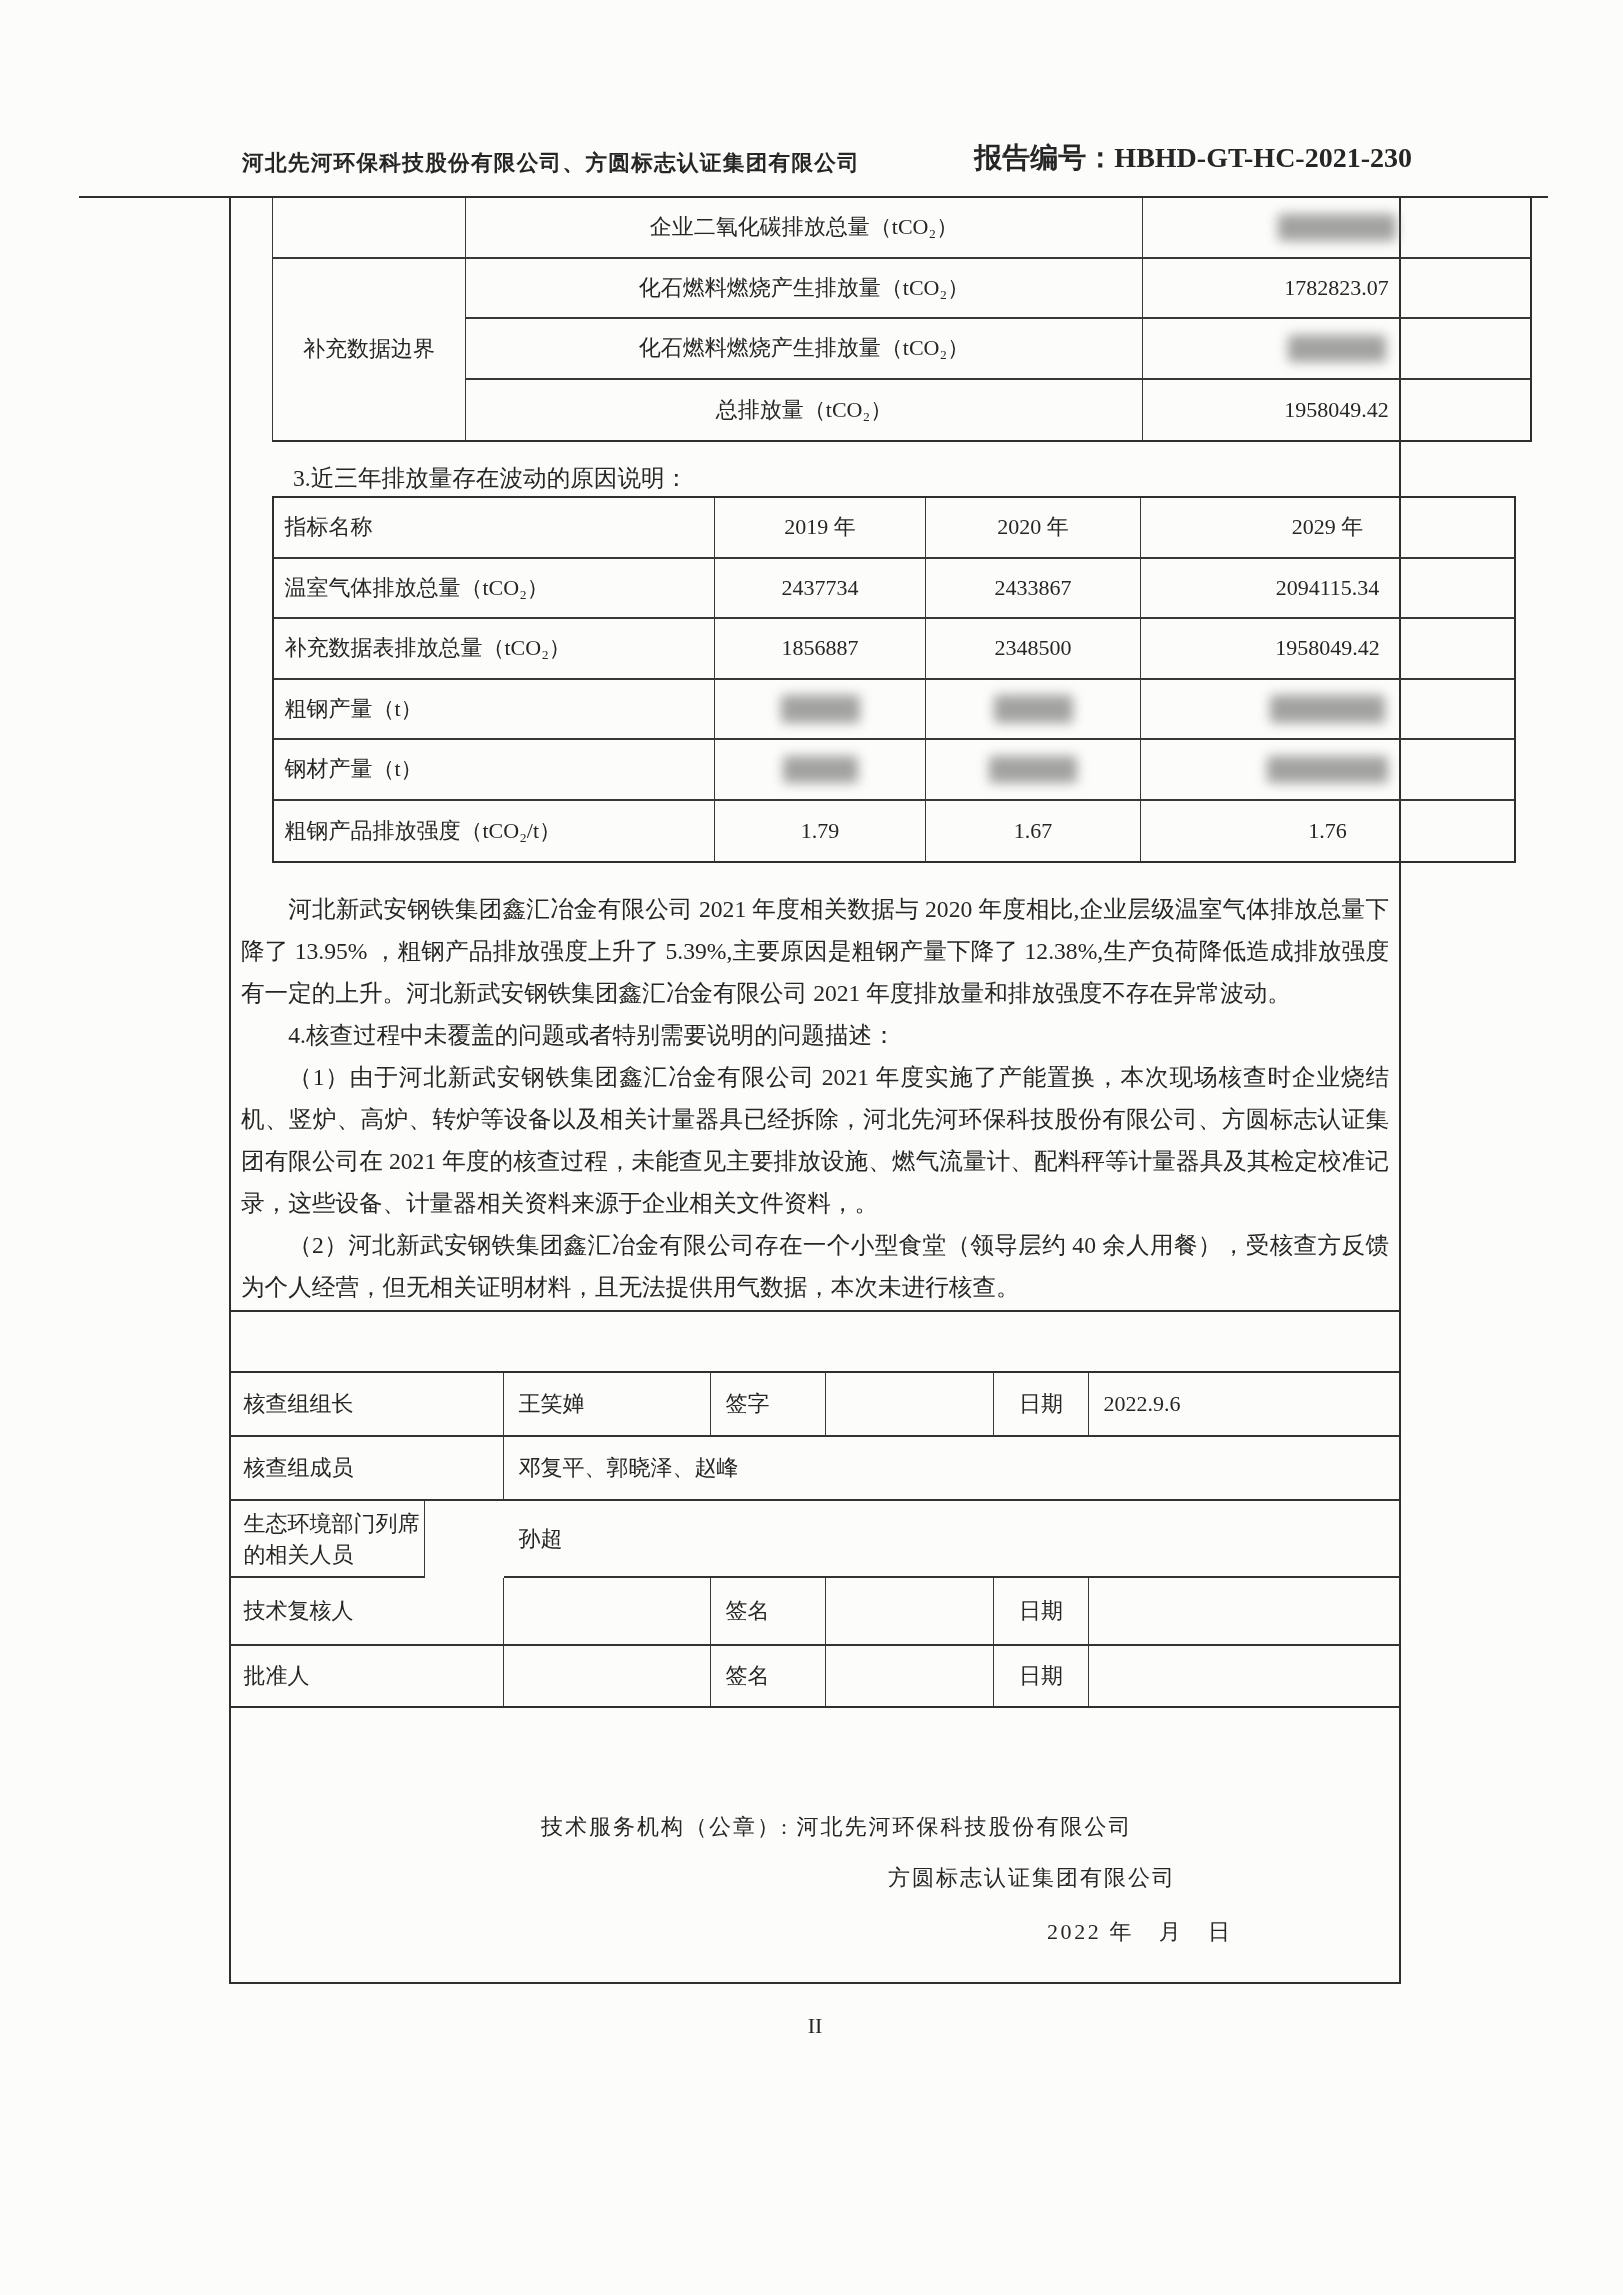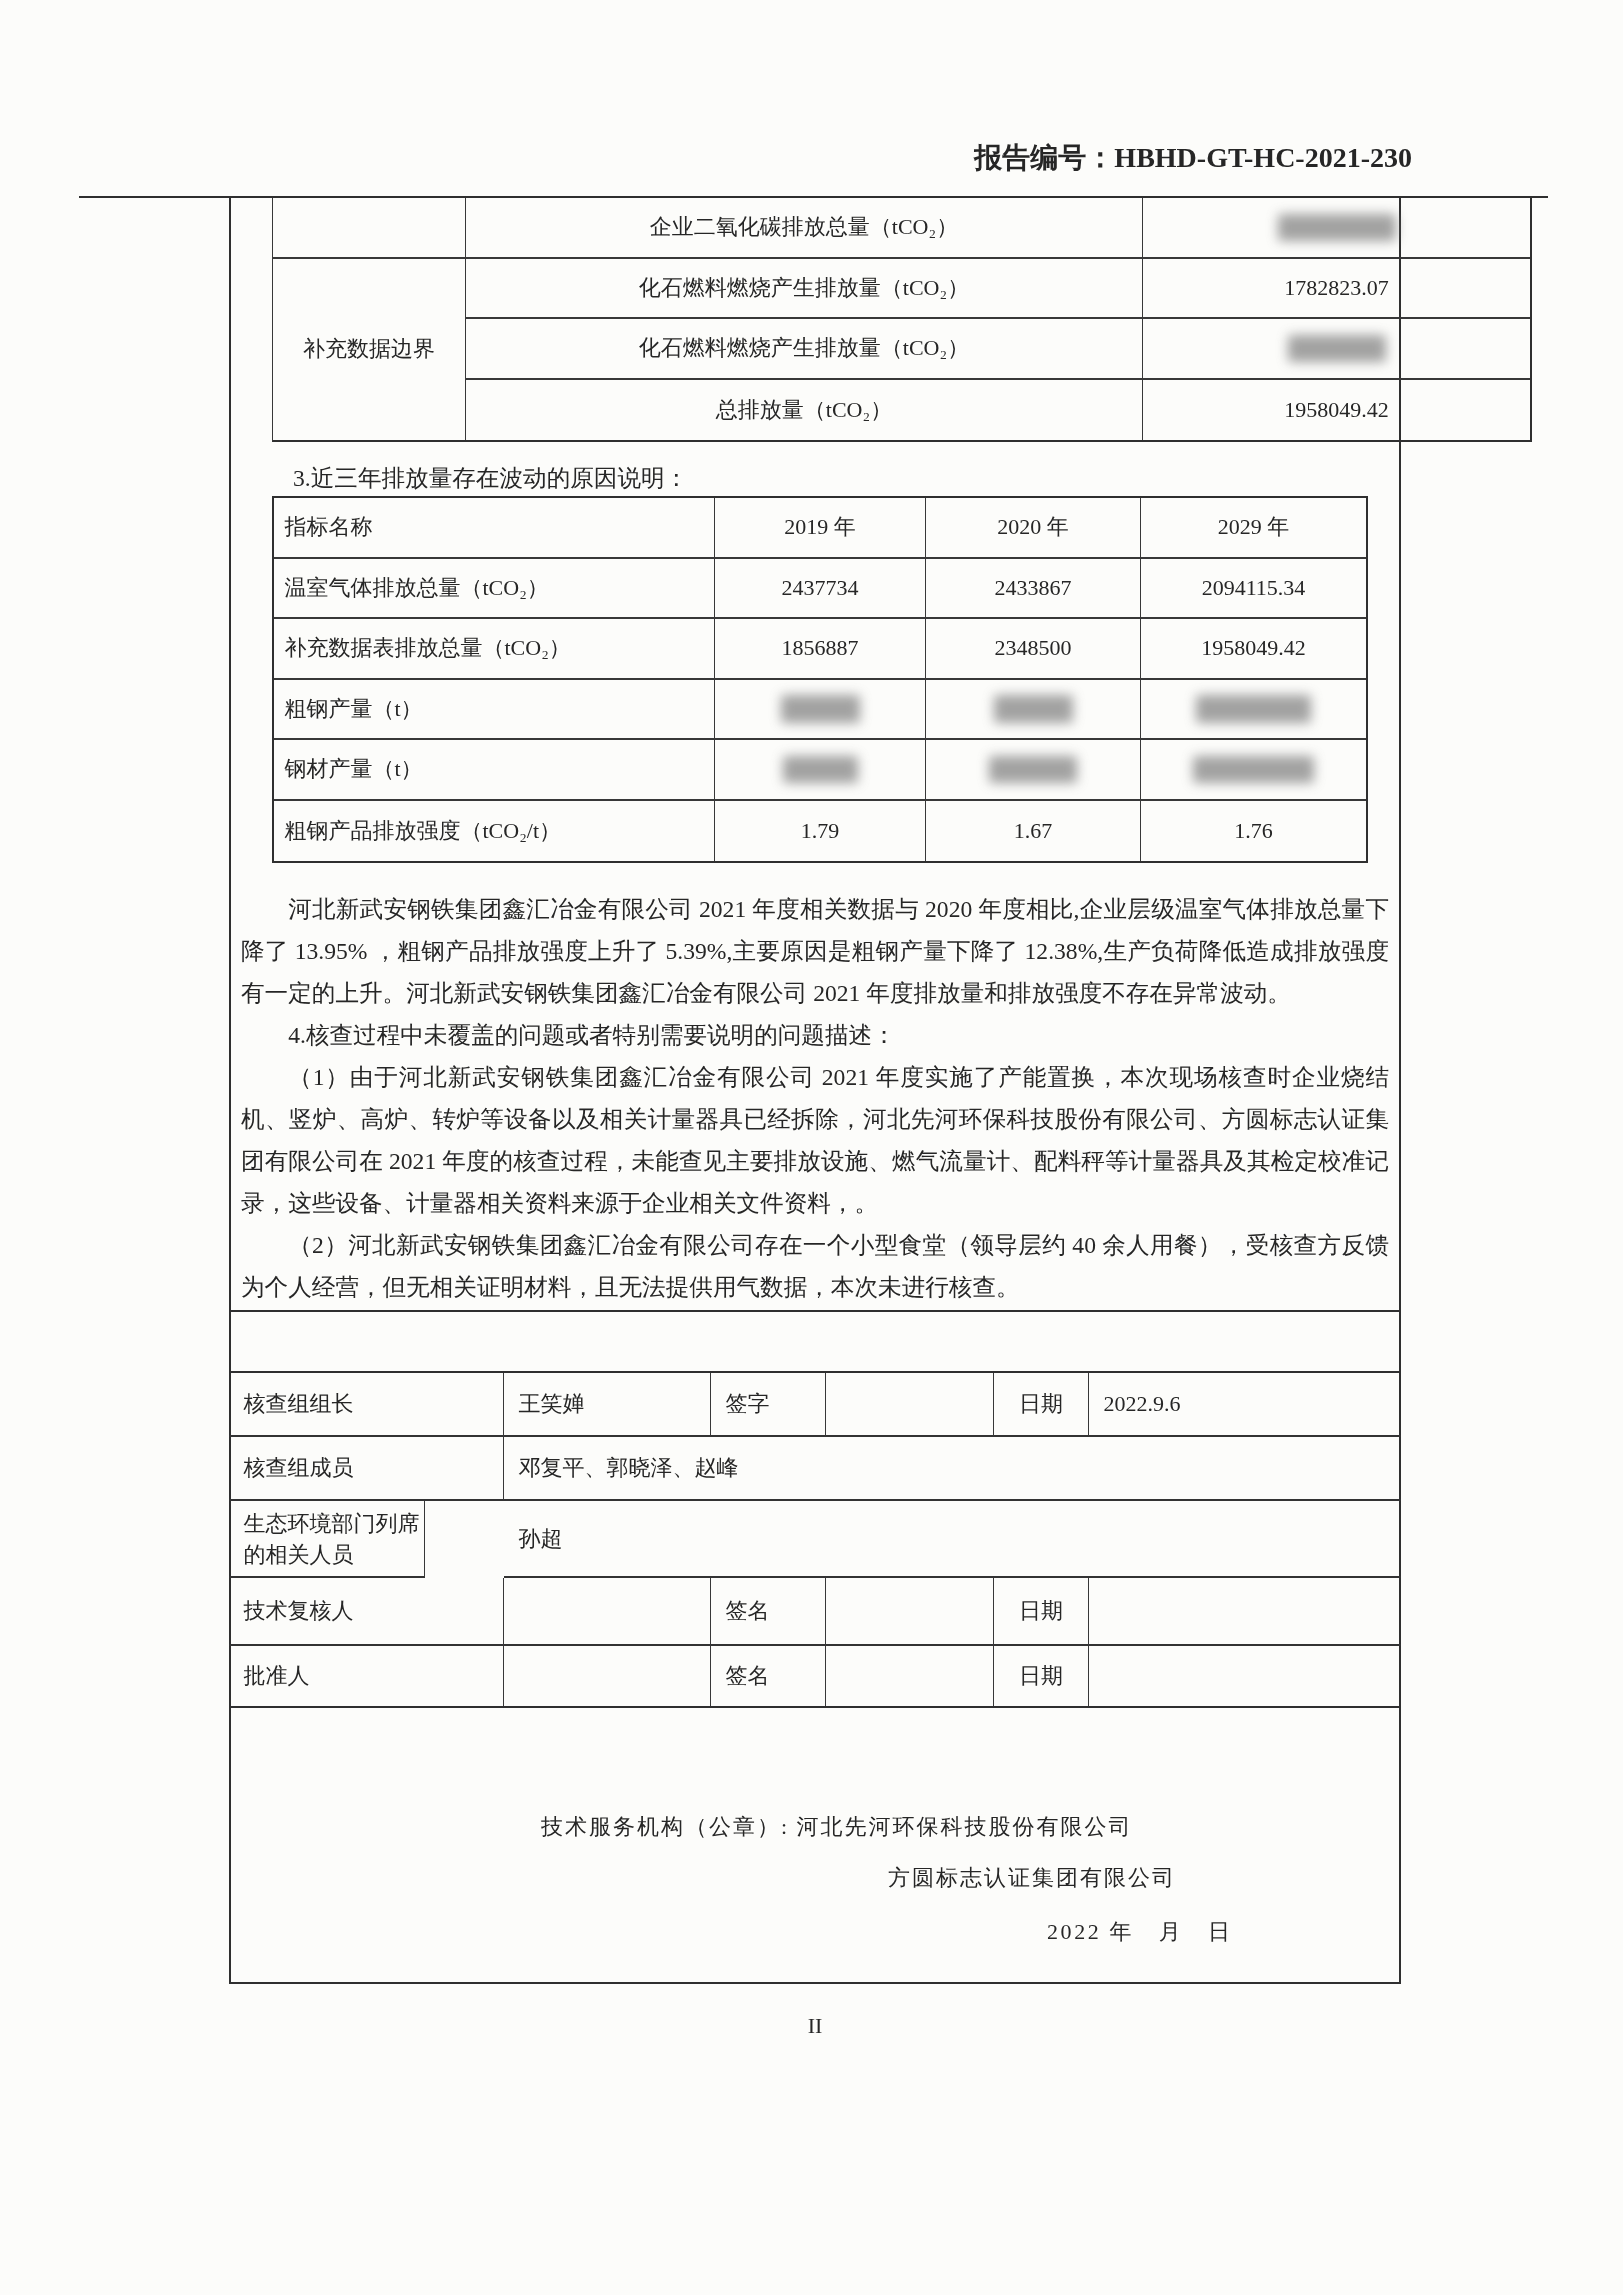--- a/index.html
+++ b/index.html
@@ -42,21 +42,21 @@
     position:absolute;left:272px;top:198px;width:1260px;height:244px;
     display:grid;grid-template-columns:193px 677px 1fr;grid-template-rows:repeat(4,1fr);
     border-right:2px solid #2f2f2f;border-left:1.3px solid #383838;border-bottom:2px solid #2f2f2f;
     box-sizing:border-box;
   }
   .t1 .grp{grid-row:2/5;grid-column:1;}
   
   .sec3-title{position:absolute;left:293px;top:462px;font-size:23.6px;white-space:nowrap;}
   
   .t2{
-    position:absolute;left:272px;top:496px;width:1096px;height:367px;
+    position:absolute;left:272px;top:496px;width:1244px;height:367px;
     display:grid;grid-template-columns:441px 211px 215px 1fr;grid-template-rows:repeat(6,1fr);
     border:2px solid #2f2f2f;box-sizing:border-box;
   }
   
   .narrative{
     position:absolute;left:241px;top:888px;width:1148px;
     font-size:23.6px;line-height:42px;text-align:justify;
   }
   .narrative p{margin:0;text-indent:2em;}
   
@@ -84,20 +84,21 @@
   .blob{
     display:inline-block;height:27.5px;border-radius:2.6px;
     background:#7c7c7c;filter:blur(5.9px);opacity:.7;
   }
 </style>
 </head>
 <body>
 
 <div class="page">
 
+  <div class="hdr-left">河北先河环保科技股份有限公司、方圆标志认证集团有限公司</div>
   <div class="hdr-right"><span>报告编号：</span><span>HBHD-GT-HC-2021-230</span></div>
   <div class="hdr-rule"></div>
 
   <div class="outer-box"></div>
 
   <div class="t1">
     <div class="cell br2 bb3"></div>
     <div class="cell ctr br2 bb3">企业二氧化碳排放总量（tCO₂）</div>
     <div class="cell ctr bb3">
         <span class="blob" style="width:118px"></span>

